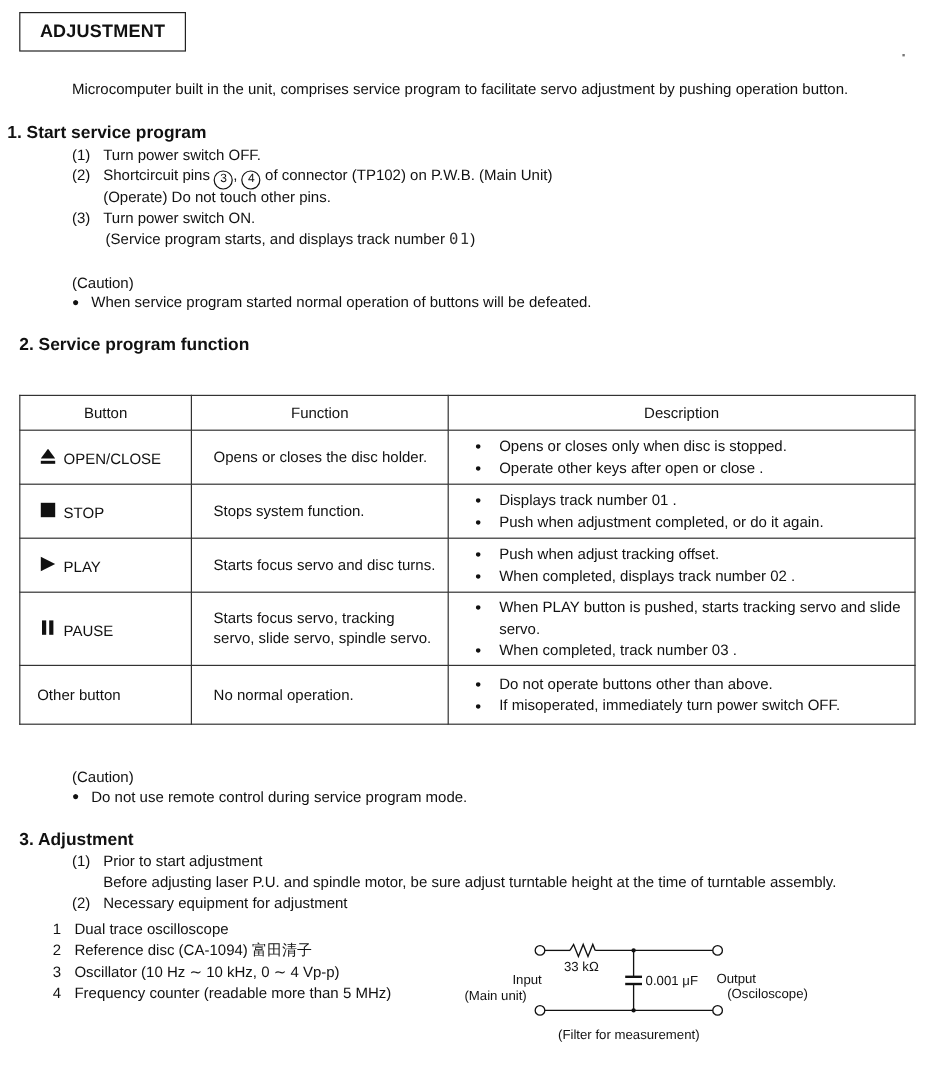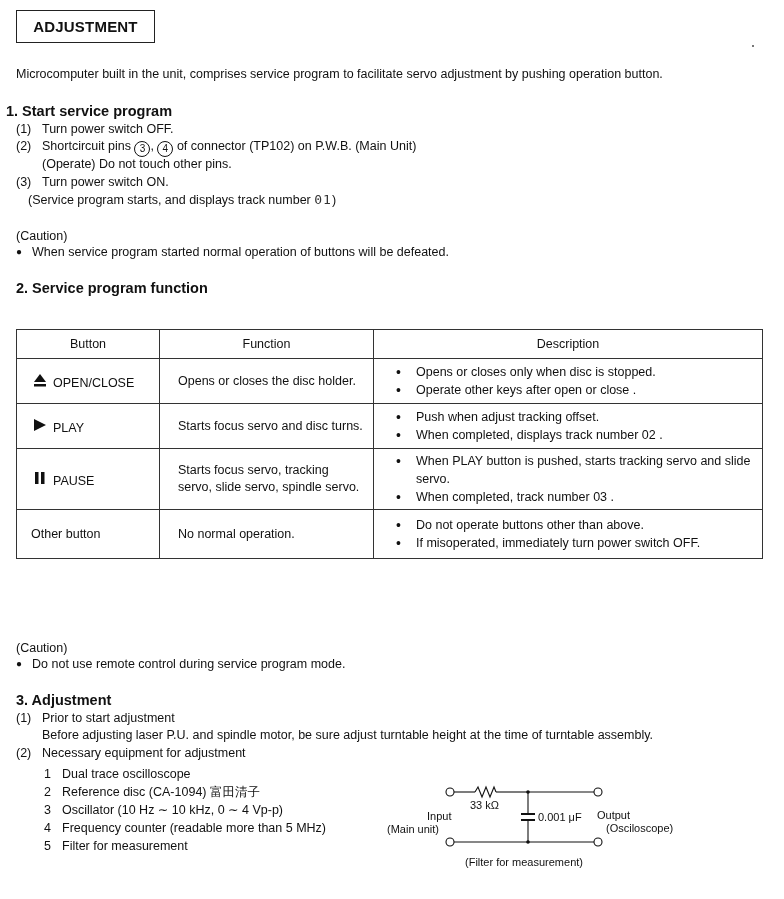--- a/index.html
+++ b/index.html
@@ -8,21 +8,21 @@
     font-family: "Liberation Sans", sans-serif; color: #111; font-size: 12.5px;
   }
   .abs { position: absolute; }
   .title-box {
     left: 16px; top: 10px; width: 139px; height: 33px; border: 1.5px solid #222;
     box-sizing: border-box; font-weight: bold; font-size: 15px;
     display: flex; align-items: center; justify-content: center; letter-spacing: 0.2px;
   }
   .intro { left: 16px; top: 67px; font-size: 12.5px; }
   .h2 { font-weight: bold; font-size: 14.5px; }
-  .line { font-size: 12.5px; white-space: nowrap; }
+  .line { font-size: 12.5px; white-space: nowrap; margin-left: 44px; }
   .num { display: inline-block; width: 26px; }
   .circ {
     display: inline-block; width: 14px; height: 14px; border: 1px solid #111; border-radius: 50%;
     font-size: 10px; line-height: 14px; text-align: center; vertical-align: -2px;
   }
   .seg { font-family: "DejaVu Sans Mono", monospace; font-size: 13px; letter-spacing: 1px; font-weight: 300; color: #333; }
   .bullet::before { content: "\25CF"; font-size: 10px; margin-right: 10px; vertical-align: 1px; }
 
   table.fn {
     position: absolute; left: 16px; top: 329px; width: 747px; border-collapse: collapse;
@@ -65,21 +65,21 @@
 <div class="abs line" style="left:16px;top:139px;">
   <span class="num">(2)</span><span>Shortcircuit pins</span>
   <span class="circ">3</span><span>,</span>
   <span class="circ">4</span>
   <span>of connector (TP102) on P.W.B. (Main Unit)</span>
 </div>
 <div class="abs line" style="left:42px;top:157px;">(Operate)  Do not touch other pins.</div>
 <div class="abs line" style="left:16px;top:175px;">
   <span class="num">(3)</span><span>Turn power switch ON.</span>
 </div>
-<div class="abs line" style="left:28px;top:192px;">
+<div class="abs line" style="left:44px;top:192px;">
   <span>(Service program starts, and displays track number</span>
   <span class="seg">01</span><span>)</span>
 </div>
 
 <div class="abs line" style="left:16px;top:229px;">(Caution)</div>
 <div class="abs line bullet" style="left:16px;top:245px;">When service program started normal operation of buttons will be defeated.</div>
 
 <div class="abs h2" style="left:16px;top:280px;">2. Service program function</div>
 
 <table class="fn">
@@ -101,20 +101,36 @@
         </span><span>OPEN/CLOSE</span>
       </td>
       <td class="fn-text">Opens or closes the disc holder.</td>
       <td class="desc">
           <ul>
         <li>Opens or closes only when disc is stopped.</li>
         <li>Operate other keys after open or close .</li>
       </ul>
         </td>
     </tr>
+    <tr class="r2">
+      <td class="btn-cell">
+        <span class="btn-ico">
+          <svg width="14" height="14" viewBox="0 0 14 14">
+              <rect x="1" y="1" width="12" height="12" fill="#111"></rect>
+            </svg>
+        </span><span>STOP</span>
+      </td>
+      <td class="fn-text">Stops system function.</td>
+      <td class="desc">
+          <ul>
+        <li>Displays track number 01 .</li>
+        <li>Push when adjustment completed, or do it again.</li>
+      </ul>
+        </td>
+    </tr>
     <tr class="r3">
       <td class="btn-cell">
         <span class="btn-ico">
           <svg width="14" height="14" viewBox="0 0 14 14">
               <polygon points="1,1 13,7 1,13" fill="#111"></polygon>
             </svg>
         </span><span>PLAY</span>
       </td>
       <td class="fn-text">Starts focus servo and disc turns.</td>
       <td class="desc">
@@ -164,21 +180,20 @@
 <div class="abs line" style="left:42px;top:728px;">Before adjusting laser P.U. and spindle motor, be sure adjust turntable height at the time of turntable assembly.</div>
 <div class="abs line" style="left:16px;top:746px;">
   <span class="num">(2)</span><span>Necessary equipment for adjustment</span>
 </div>
 
 <div class="abs eq-list">
   <div class="eq-item"><span class="n">1</span><span>Dual trace oscilloscope</span></div>
   <div class="eq-item"><span class="n">2</span><span>Reference disc (CA-1094) 富田清子</span></div>
   <div class="eq-item"><span class="n">3</span><span>Oscillator (10 Hz ∼ 10 kHz, 0 ∼ 4 Vp-p)</span></div>
   <div class="eq-item"><span class="n">4</span><span>Frequency counter (readable more than 5 MHz)</span></div>
-  <div class="eq-item"><span class="n">5</span><span>Filter for measurement</span></div>
 </div>
 
 <svg class="abs" style="left:380px;top:775px;" width="320" height="100" viewBox="0 0 320 100">
   <g stroke="#111" stroke-width="1.1" fill="none">
     <circle cx="70" cy="17" r="4"></circle>
     <line x1="74" y1="17" x2="95" y2="17"></line>
     <polyline points="95,17 98,12 102,22 106,12 110,22 114,12 116,17"></polyline>
     <line x1="116" y1="17" x2="148" y2="17"></line>
     <line x1="148" y1="17" x2="214" y2="17"></line>
     <circle cx="218" cy="17" r="4"></circle>

